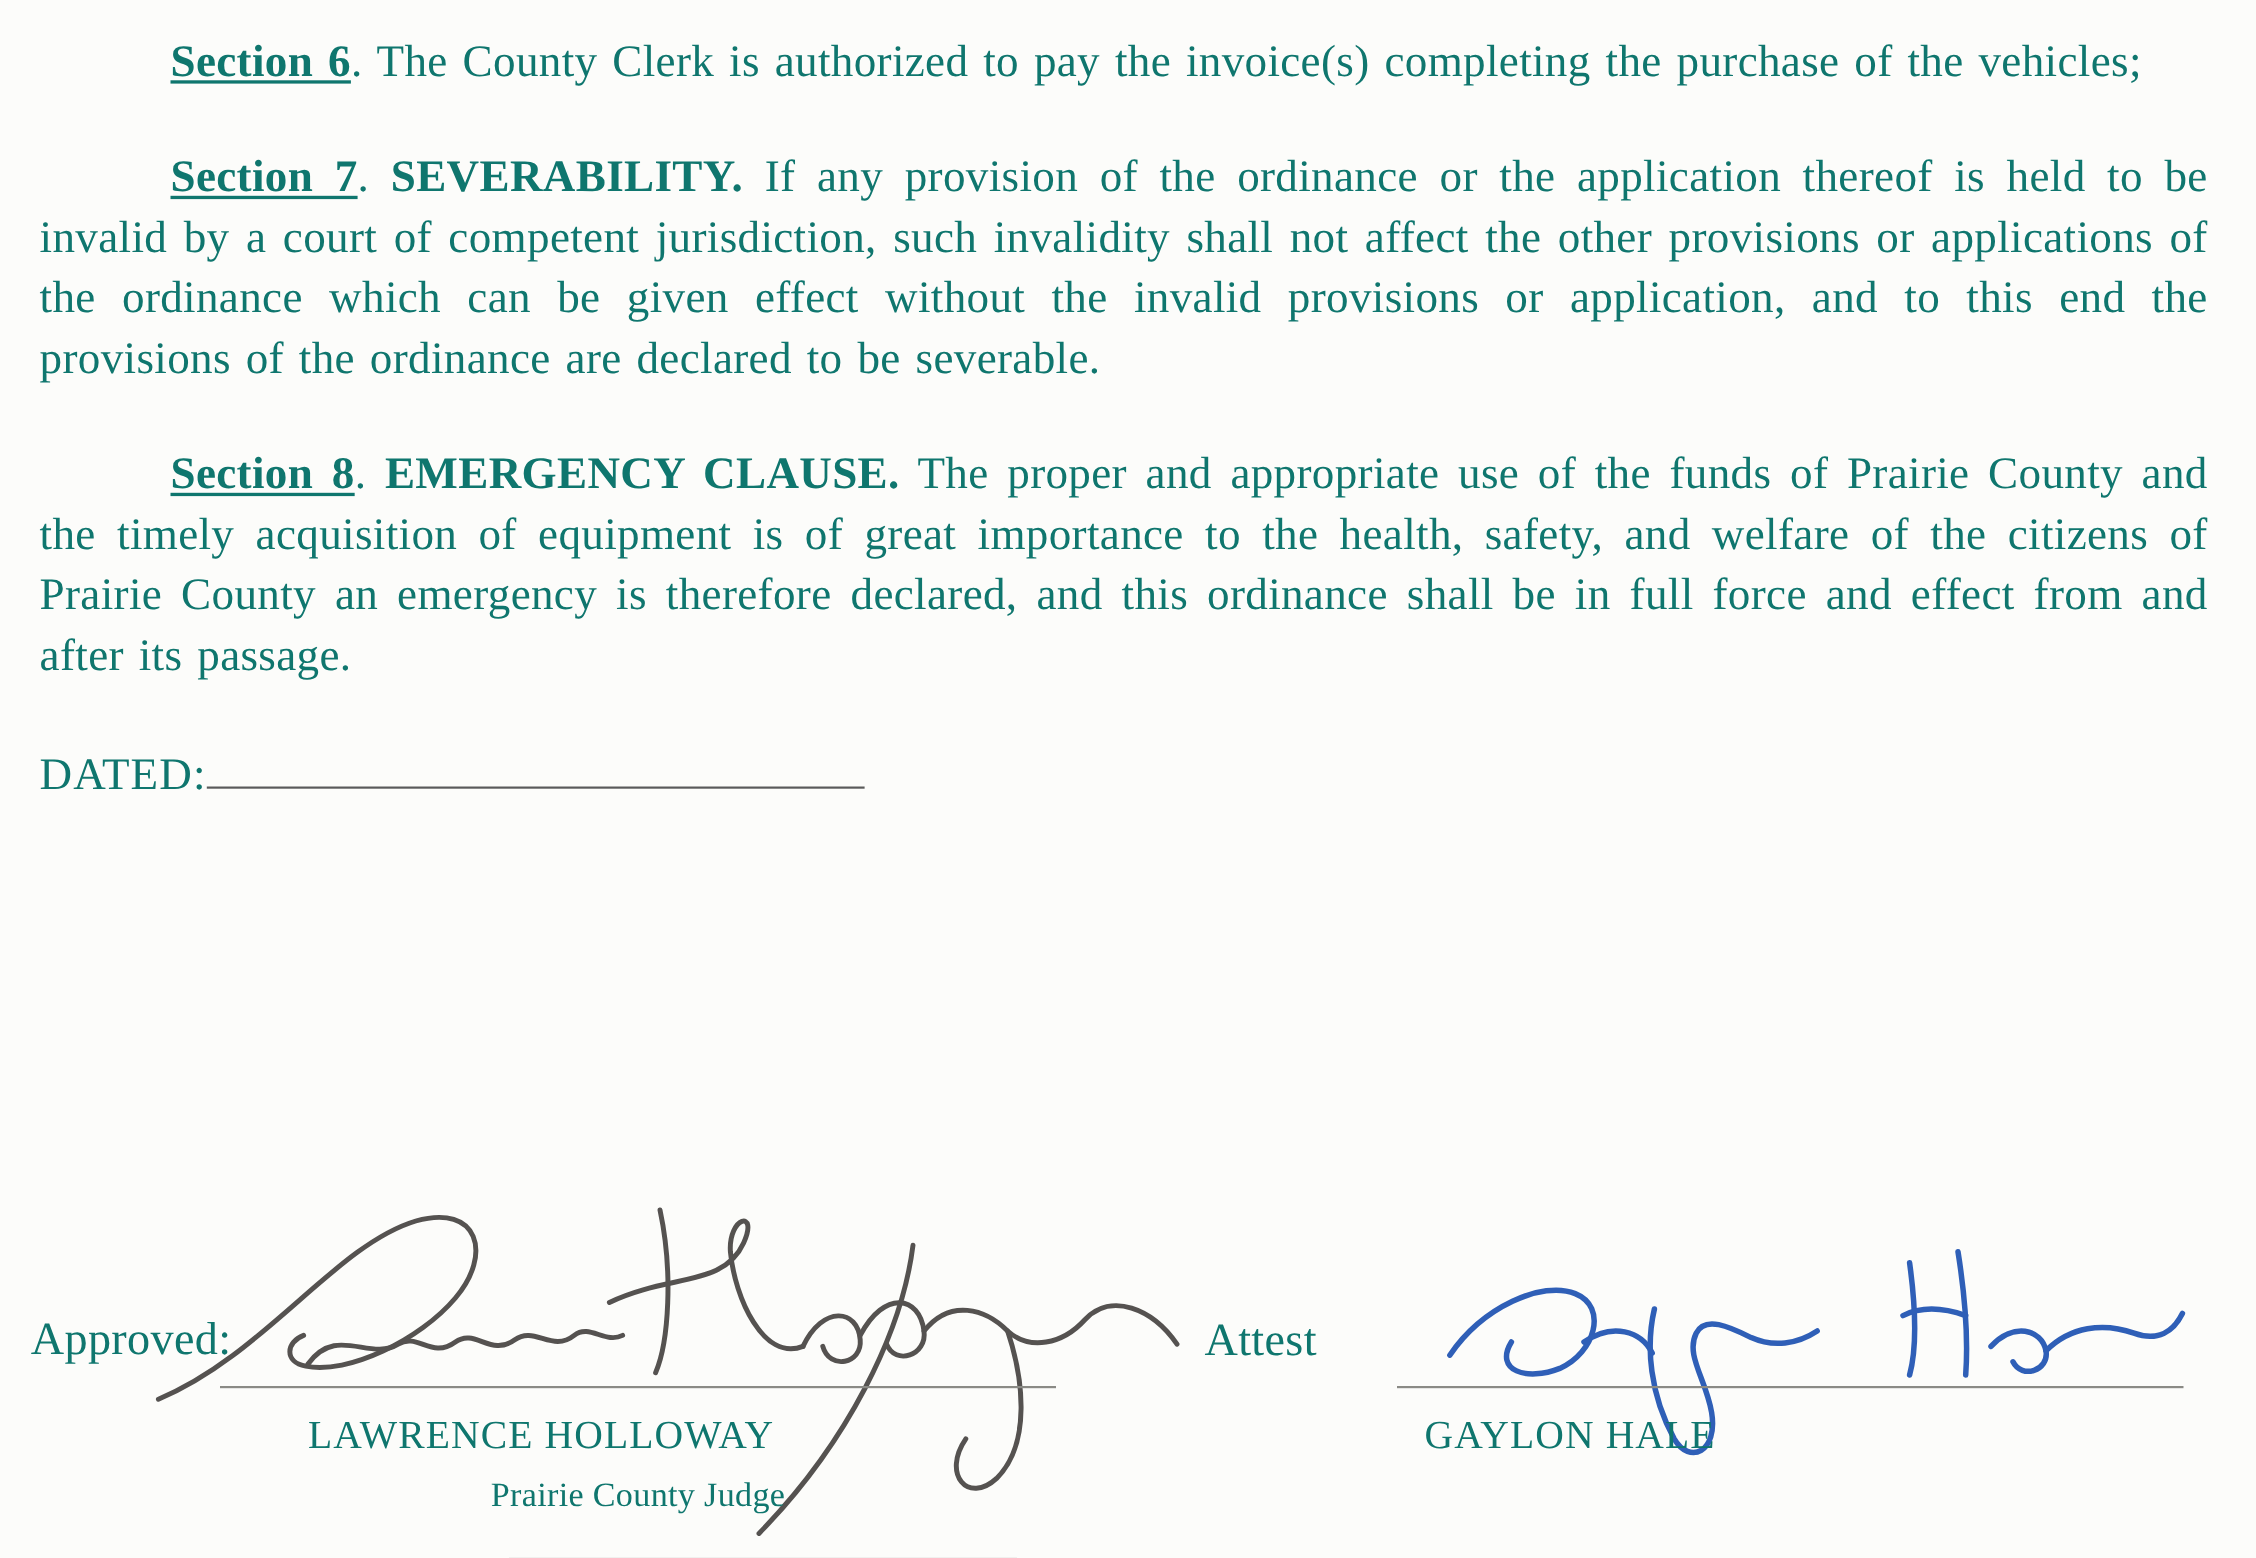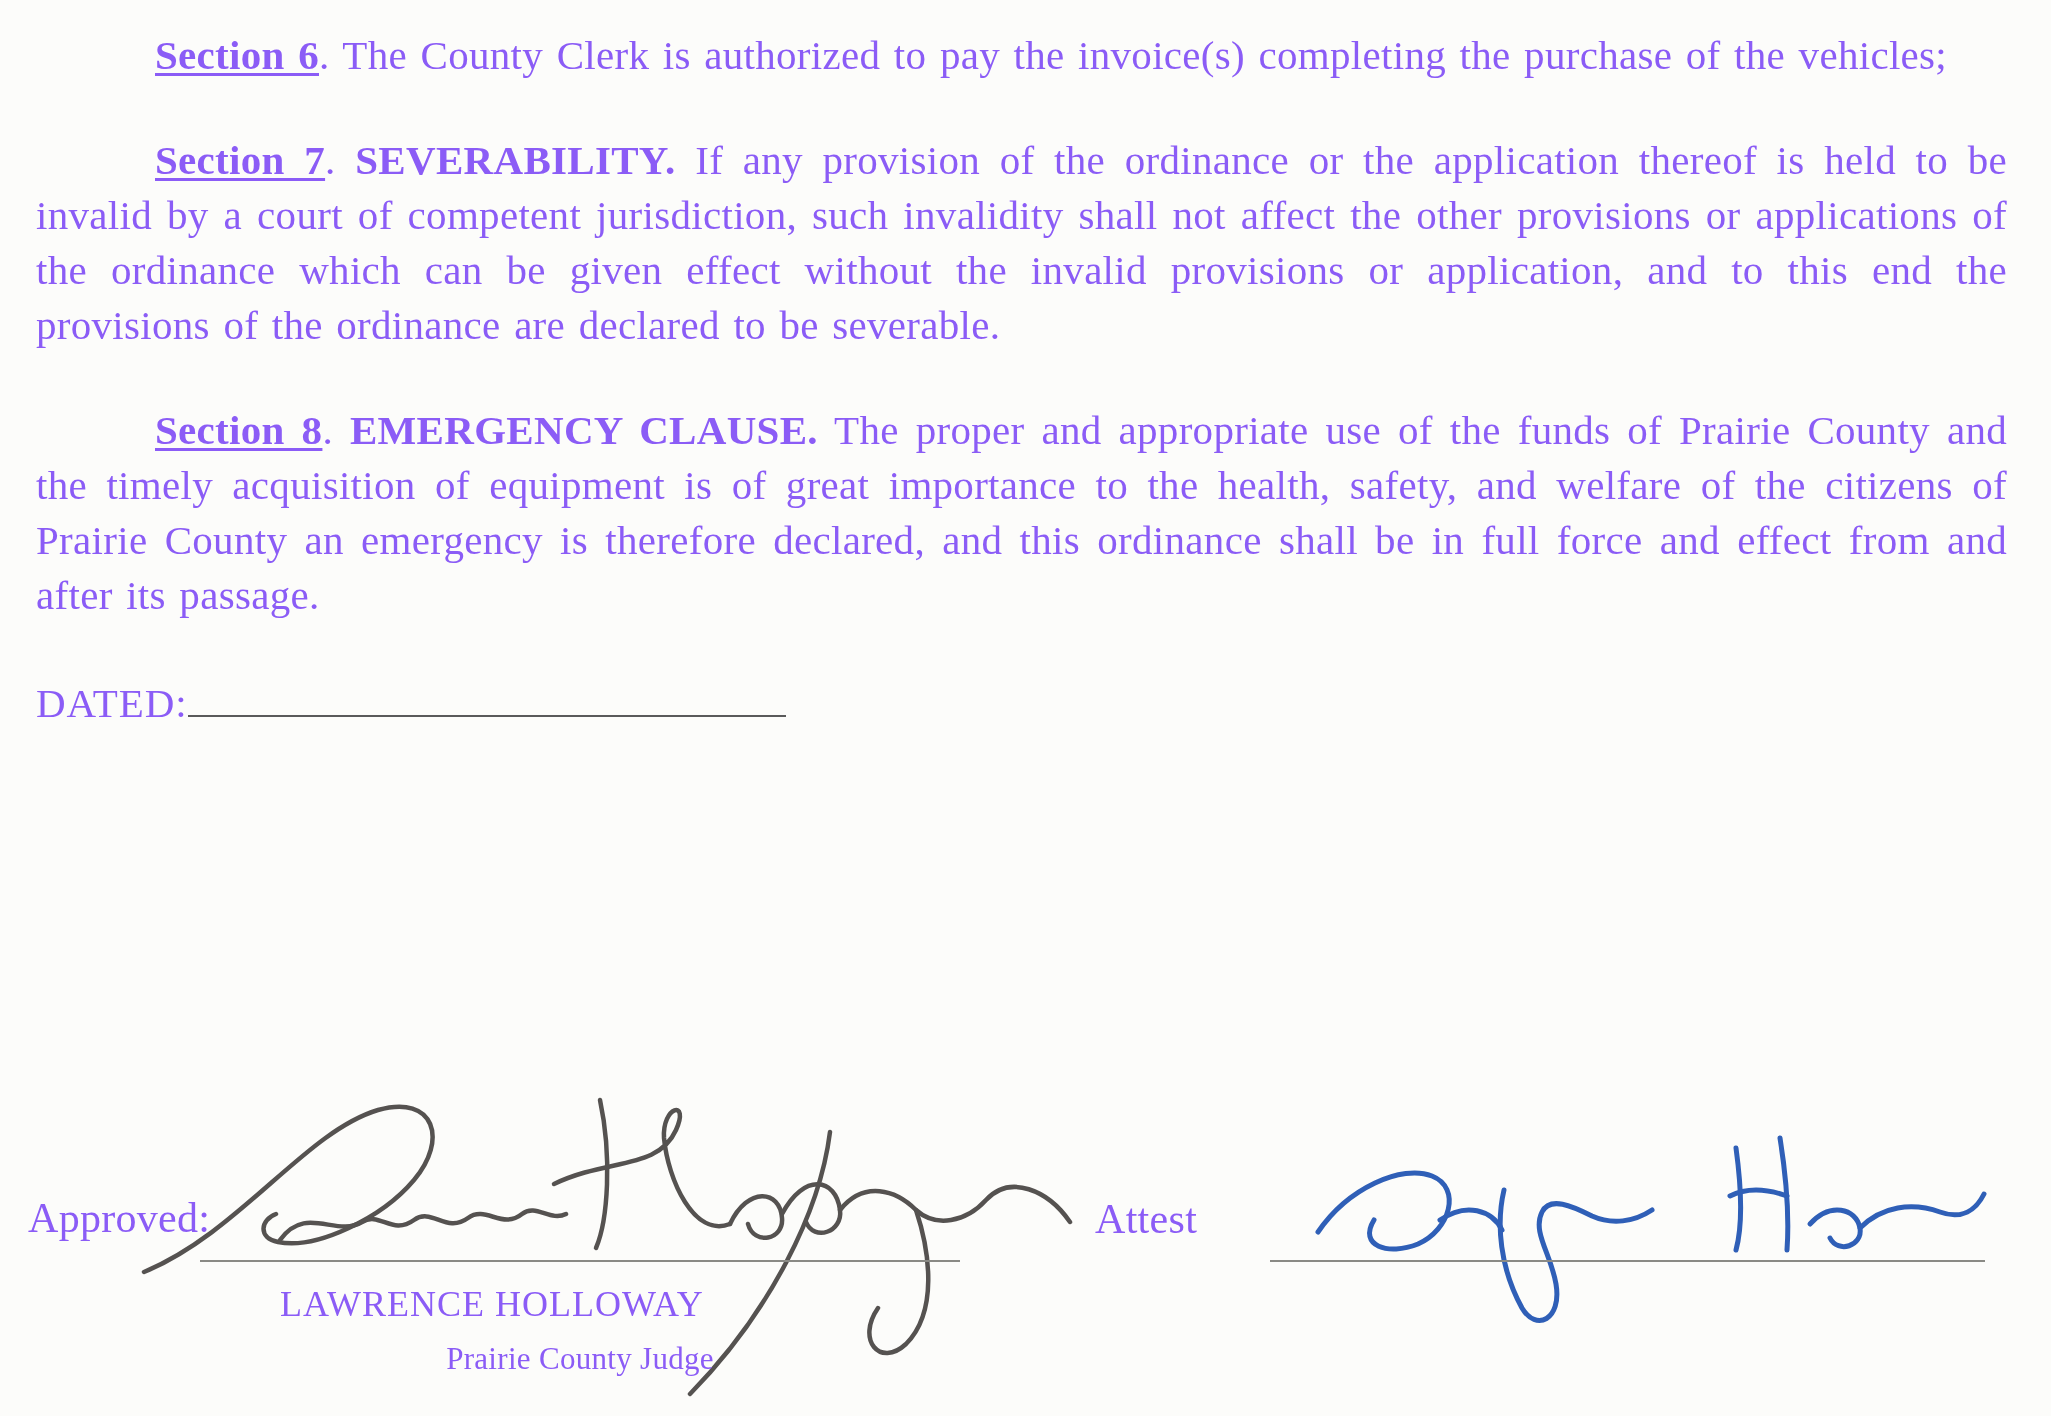--- a/index.html
+++ b/index.html
@@ -2,21 +2,21 @@
 <html><head>
 <meta charset="utf-8">
 <style>
   html, body { margin: 0; padding: 0; background: #e8e8e6; }
   .page {
     position: relative;
     width: 2051px;
     height: 1416px;
     margin: 0 auto;
     background: #fcfcfa;
-    color: #8b5cf6;
+    color: #0f766e;
     font-family: "Liberation Serif", "DejaVu Serif", serif;
     font-size: 41px;
     line-height: 1.34;
     overflow: hidden;
     box-sizing: border-box;
     padding: 28px 44px 0 36px;
     letter-spacing: 0.3px;
   }
   .para {
     text-align: justify;
@@ -103,14 +103,15 @@
       <path d="M214 78 C206 112 210 156 232 196 C246 220 272 208 266 172 C261 142 242 120 252 100 C260 84 282 94 302 104 C322 113 344 110 362 98"></path>
       <path d="M446 36 C452 80 452 116 446 138"></path>
       <path d="M490 26 C497 70 499 110 497 138"></path>
       <path d="M440 84 C460 74 480 78 497 84"></path>
       <path d="M520 112 C540 90 566 96 570 116 C573 134 548 142 540 126"></path>
       <path d="M570 116 C592 94 622 90 650 100 C672 108 686 98 694 82"></path>
     </g>
   </svg>
 
   <div class="abs sig-line" style="left:1270px; top:1260px; width:715px;"></div>
+  <div class="abs sig-name" style="left:1295px; top:1280px; width:440px;">GAYLON HALE</div>
 
 </div>
 
 </body></html>

